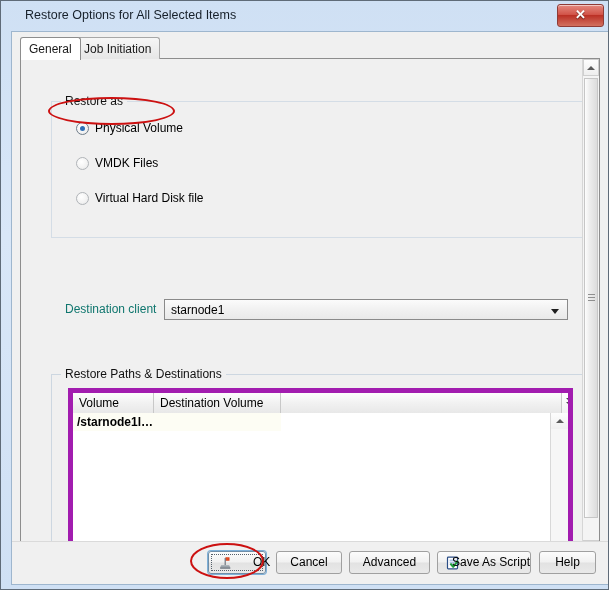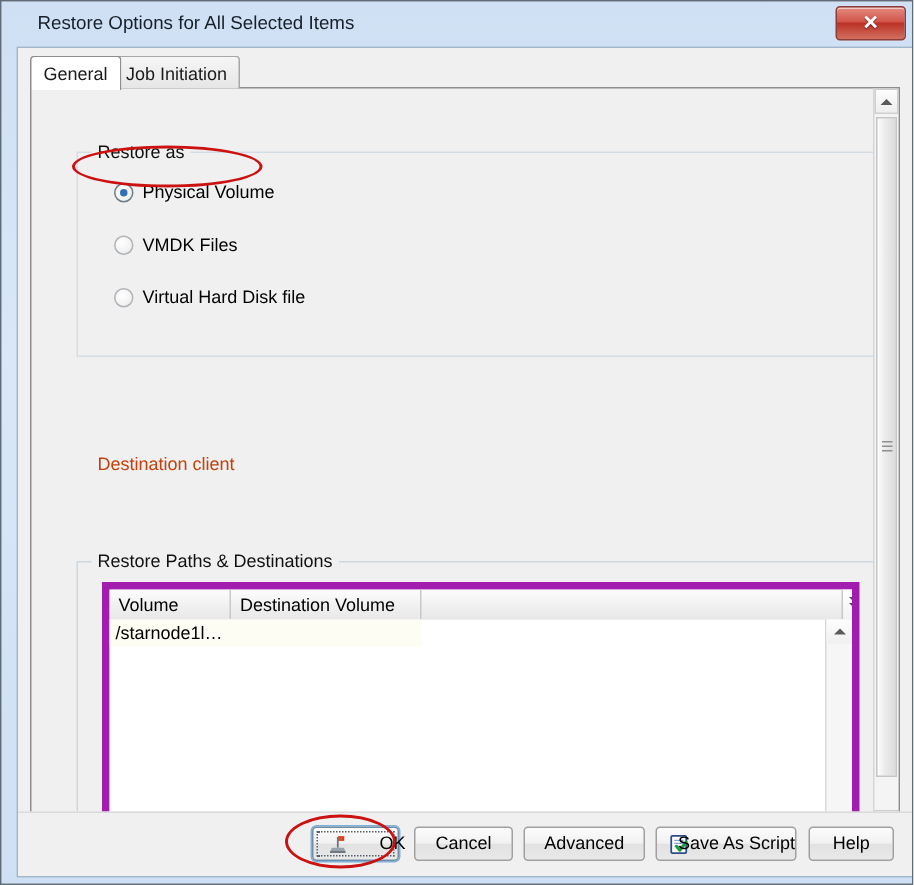--- a/index.html
+++ b/index.html
@@ -266,21 +266,21 @@
     line-height: 16px;
     color: #000000;
   }
 
   
   #dest-label {
     position: absolute;
     left: 44px;
     top: 243px;
     font-size: 12px;
-    color: #c2410c;
+    color: #0f766e;
     white-space: nowrap;
   }
   #dest-combo {
     position: absolute;
     left: 143px;
     top: 240px;
     width: 404px;
     height: 21px;
     box-sizing: border-box;
     border: 1px solid #8a8a8a;
@@ -404,20 +404,21 @@
     position: absolute;
     top: 0;
     height: 18px;
     box-sizing: border-box;
     padding: 1px 0 0 4px;
     font-size: 12px;
     line-height: 16px;
     color: #000000;
     white-space: nowrap;
     overflow: hidden;
+    font-weight: bold;
   }
   .td.c0 { left: 0;   width: 81px; background: #fdfdf4; }
   .td.c1 { left: 81px; width: 127px; background: #fdfdf4; }
 
   #table-scrollbar {
     position: absolute;
     right: 0;
     top: 20px;
     width: 17px;
     height: 178px;
@@ -551,20 +552,24 @@
             <span class="radio-label">VMDK Files</span>
           </div>
 
           <div class="radio-row" style="top:88px;">
             <span class="radio-mark"></span>
             <span class="radio-label">Virtual Hard Disk file</span>
           </div>
         </div>
 
         <div id="dest-label">Destination client</div>
+        <div id="dest-combo">
+          <span id="dest-combo-value">starnode1</span>
+          <span id="dest-combo-arrow"></span>
+        </div>
 
         <div class="groupbox" id="group-paths">
           <div class="group-title">Restore Paths &amp; Destinations</div>
         </div>
 
         <div id="table-wrap">
           <div id="table-header">
             <div class="th" id="th-0">Volume</div>
             <div class="th" id="th-1">Destination Volume</div>
             <div id="th-filler"></div>

